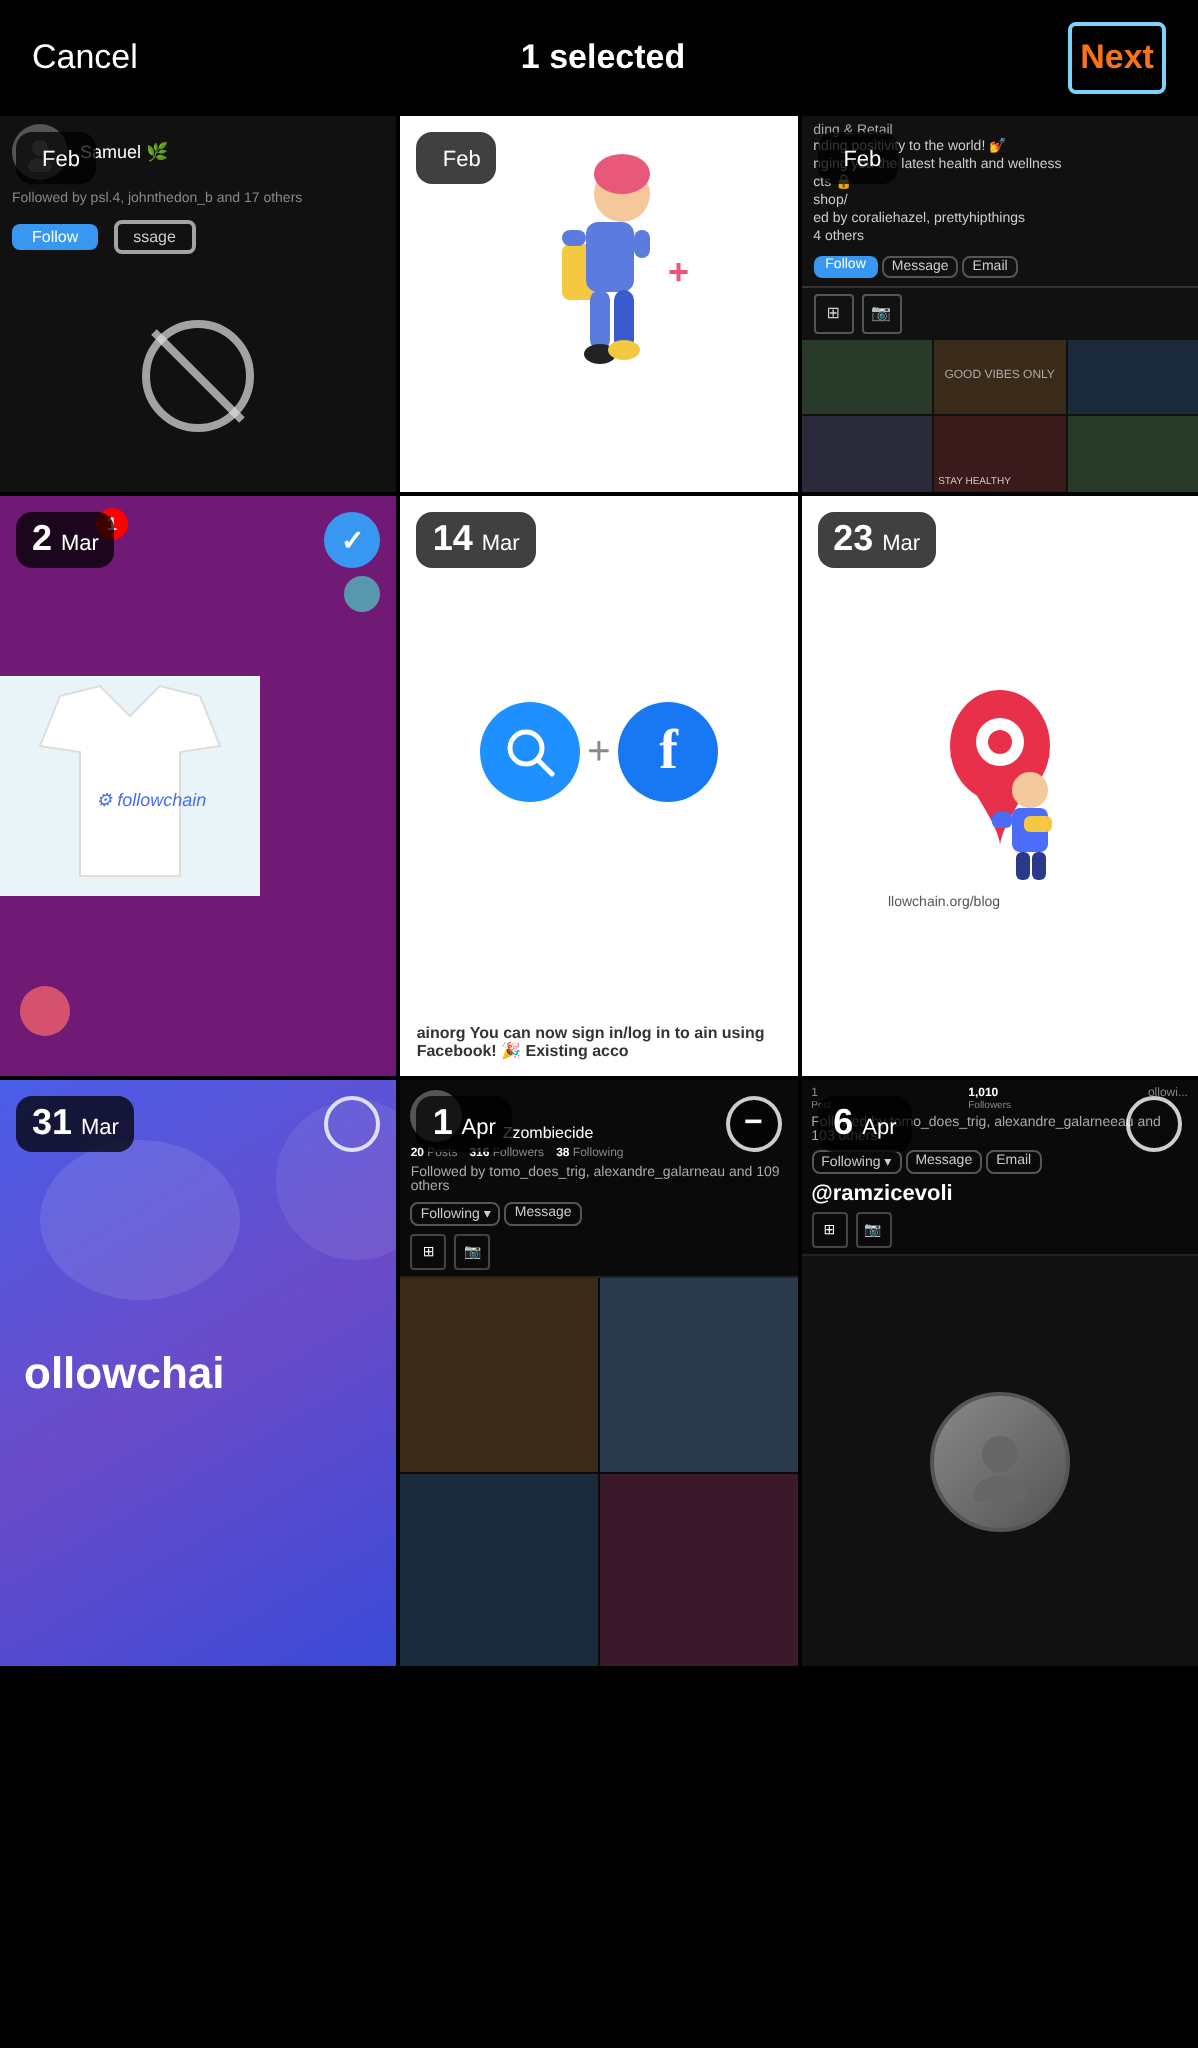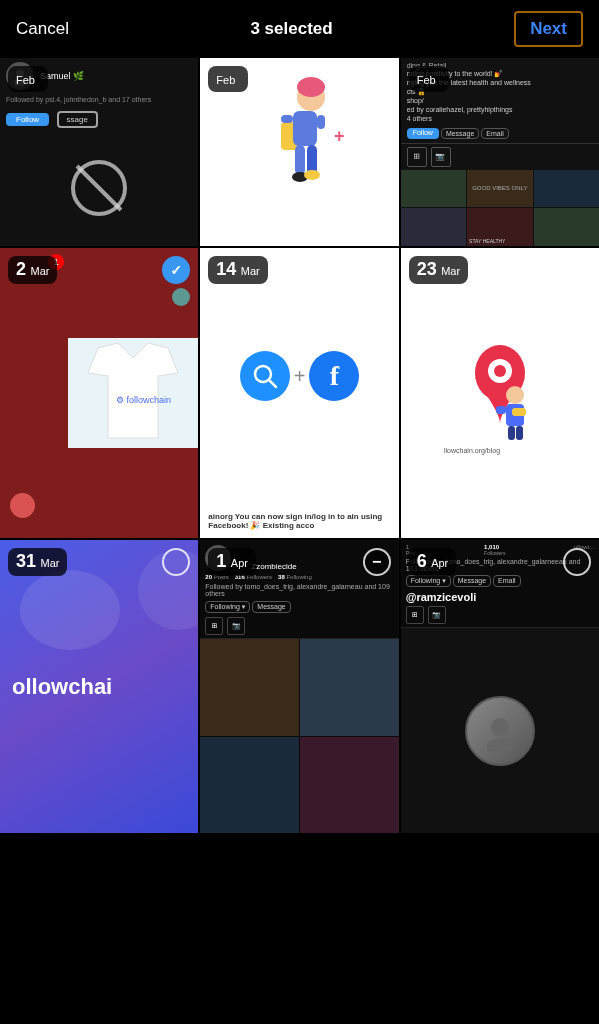--- a/index.html
+++ b/index.html
@@ -29,23 +29,23 @@
       cursor: pointer;
     }
     .header-title {
       font-size: 17px;
       font-weight: 600;
       color: #fff;
     }
     .header-next {
       font-size: 17px;
       font-weight: 600;
-      color: #3b82f6;
-      border: 2px solid #a16207;
-      padding: 6px 14px;
+      color: #f97316;
+      border: 2px solid #7dd3fc;
+      padding: 6px 4px;
       border-radius: 4px;
       cursor: pointer;
     }
 
     
     .grid {
       display: grid;
       grid-template-columns: repeat(3, 1fr);
       gap: 2px;
       width: 599px;
@@ -58,21 +58,21 @@
     }
 
     
     .date-badge {
       position: absolute;
       top: 8px;
       left: 8px;
       background: rgba(0,0,0,0.75);
       border-radius: 8px;
       padding: 4px 8px;
-      text-align: left;
+      text-align: right;
       min-width: 40px;
     }
     .date-badge .day {
       font-size: 18px;
       font-weight: 700;
       line-height: 1.1;
     }
     .date-badge .month {
       font-size: 11px;
       font-weight: 400;
@@ -118,26 +118,27 @@
     .grid-cell.selected-cell {
       outline: 3px solid red;
       outline-offset: -3px;
       z-index: 2;
     }
 
     
     .tshirt-content {
       width: 100%;
       height: 100%;
-      background: #7f1d1d;
+      background: #701a75;
       display: flex;
       flex-direction: column;
-      align-items: flex-end;
+      align-items: flex-start;
       justify-content: center;
       position: relative;
+      font-style: italic;
     }
 
     
     .illustration-container {
       width: 100%;
       height: 100%;
       background: #fff;
       display: flex;
       align-items: center;
       justify-content: center;
@@ -150,21 +151,21 @@
     }
     .cell-r1c3 {
       background: #111;
     }
   </style>
 </head>
 <body>
 
 <div class="header">
   <span class="header-cancel">Cancel</span>
-  <span class="header-title">3 selected</span>
+  <span class="header-title">1 selected</span>
   <span class="header-next">Next</span>
 </div>
 
 <div class="grid">
 
   <div class="grid-cell cell-r1c1" style="height:188px;">
     <div style="width:100%;height:100%;background:#111;display:flex;flex-direction:column;overflow:hidden;">
       <div style="padding:4px 6px;display:flex;align-items:center;gap:6px;">
         <div style="width:28px;height:28px;border-radius:50%;background:#555;flex-shrink:0;overflow:hidden;display:flex;align-items:center;justify-content:center;">
           <svg width="20" height="20" viewBox="0 0 20 20">

